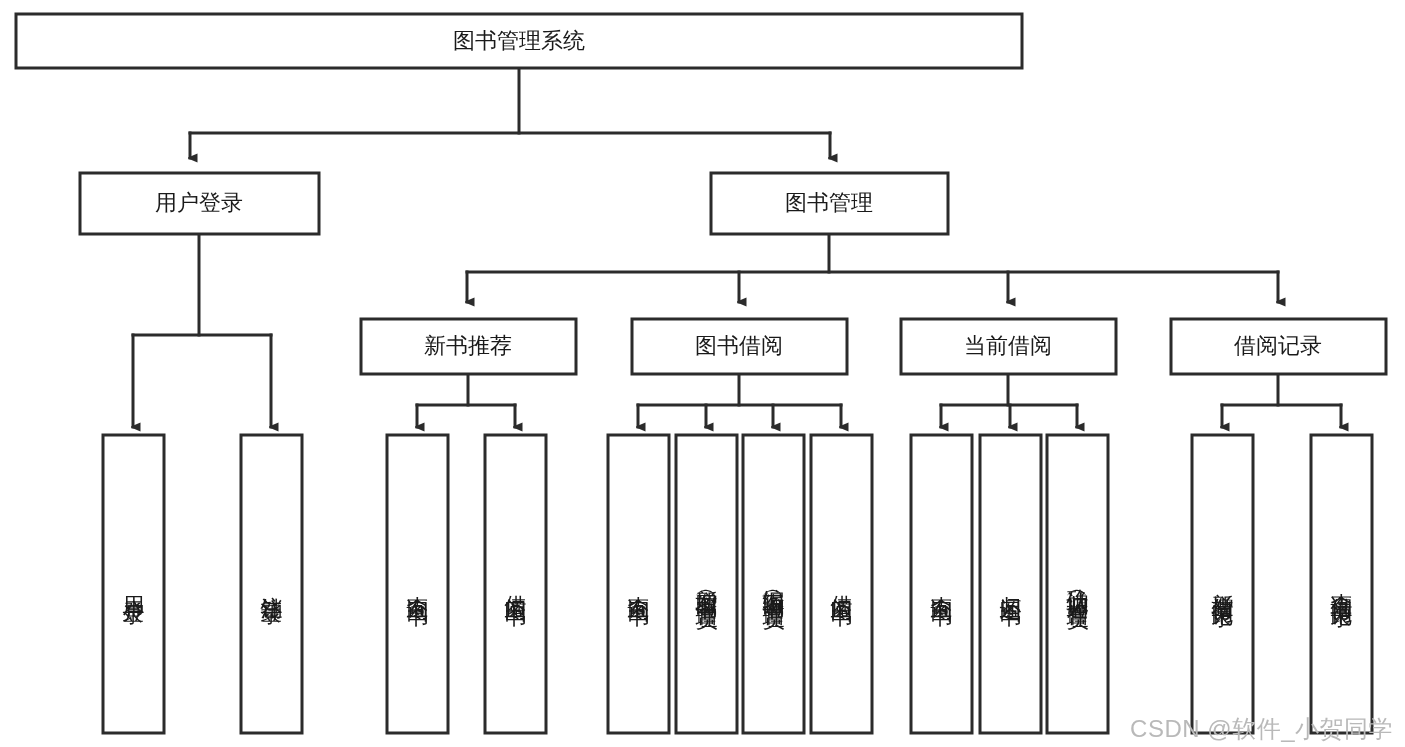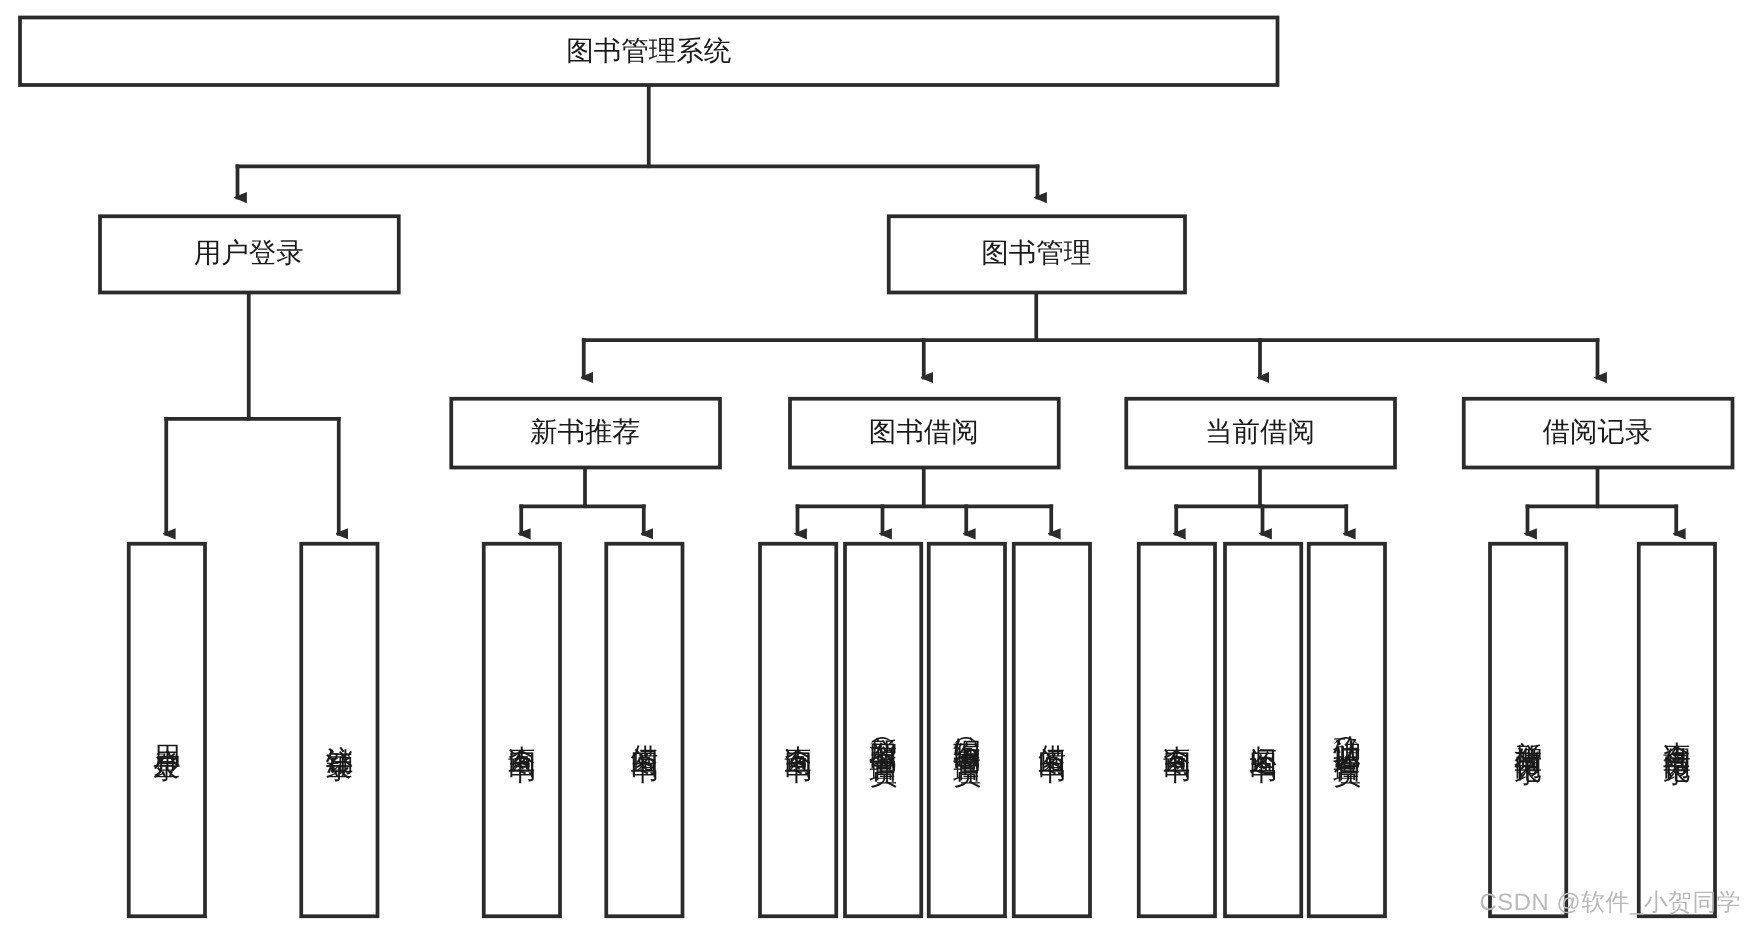--- a/index.html
+++ b/index.html
@@ -58,23 +58,23 @@
     line-height: 1;
     display: flex;
     align-items: center;
     justify-content: center;
     white-space: nowrap;
     pointer-events: none;
   }
   .watermark {
     position: absolute;
     right: 12px;
-    bottom: 12px;
-    font-family: "Liberation Sans", "DejaVu Sans", sans-serif;
-    font-size: 19px;
+    bottom: 2px;
+    font-family: "Liberation Sans", "DejaVu Sans", sans-serif;
+    font-size: 24px;
     color: #b9b9b9;
     white-space: nowrap;
     letter-spacing: 0.5px;
   }
 </style>
 </head>
 <body>
 
 <div id="diagram-root">
 

